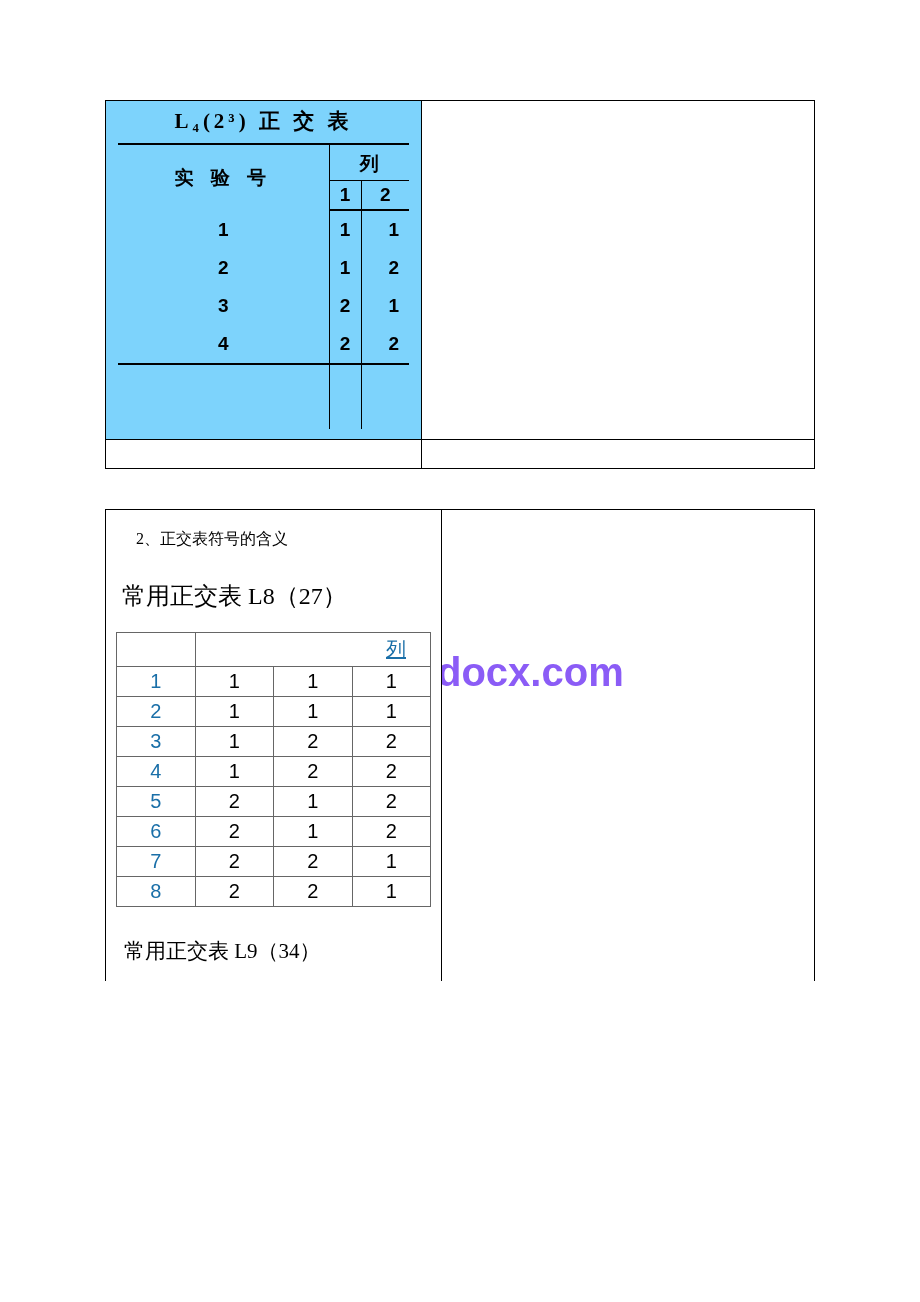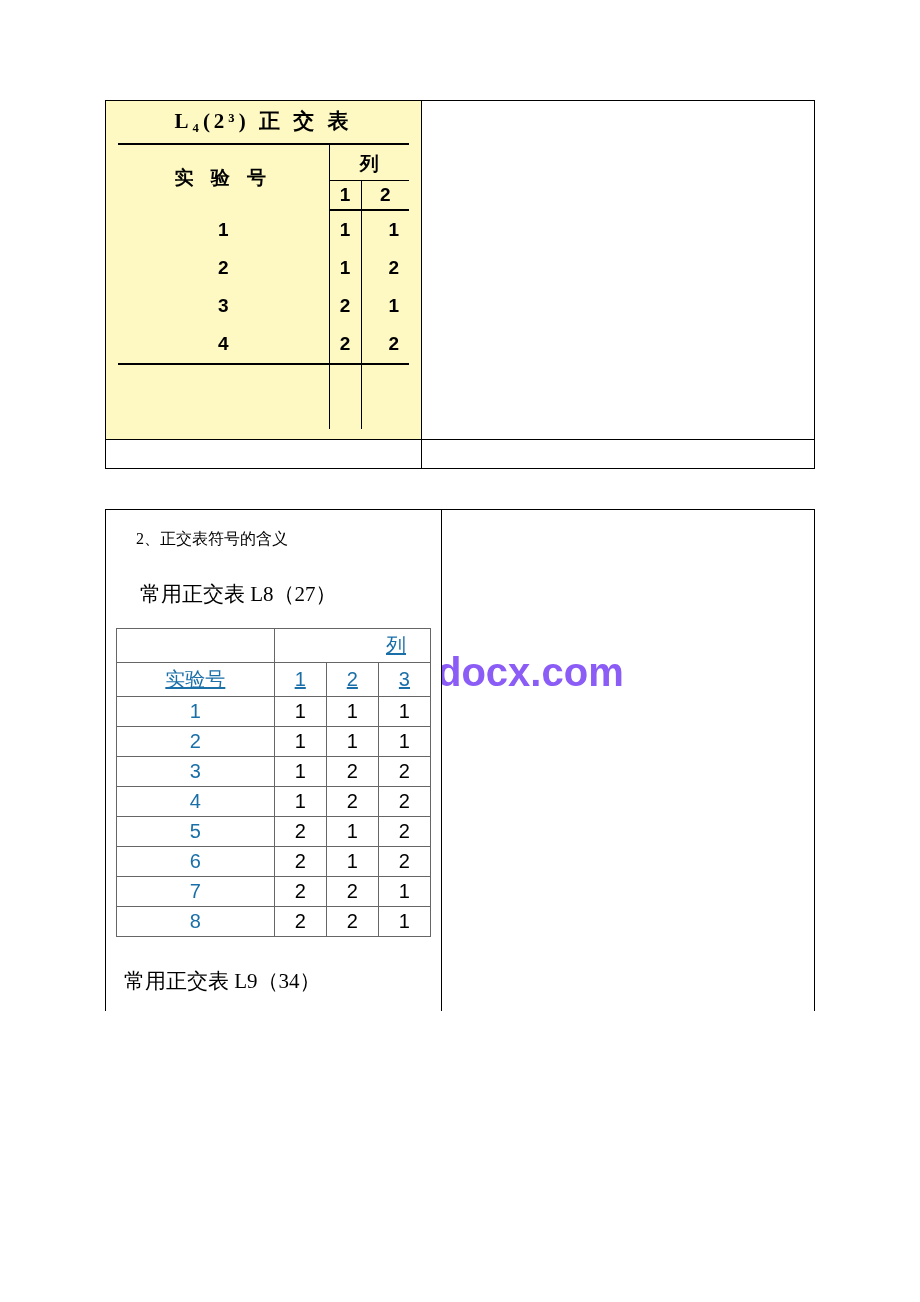--- a/index.html
+++ b/index.html
@@ -13,21 +13,21 @@
       padding: 100px 105px 60px 105px;
     }
     .outer-row {
       display: flex;
       gap: 0;
       margin-bottom: 24px;
     }
     .left-cell {
       border: 1.5px solid #000;
       width: 315px;
-      background: #fef9c3;
+      background: #7dd3fc;
     }
     .right-cell {
       border: 1.5px solid #000;
       border-left: none;
       flex: 1;
       background: #fff;
     }
     .fig1 {
       padding: 6px 12px 10px 12px;
     }
@@ -136,22 +136,22 @@
     .nb-col { left: 150px; top: 22px; white-space: nowrap; }
     .nb-level { left: 150px; top: 88px; white-space: nowrap; }
     .nb-row { left: 166px; top: 114px; white-space: nowrap; }
     .nb-code { left: 150px; top: 148px; white-space: nowrap; }
     .nb-line {
       position: absolute;
       background: #000;
     }
 
     .l8-title {
-      font-size: 21px;
-      margin: 30px 0 20px 24px;
+      font-size: 24px;
+      margin: 30px 0 20px 6px;
     }
     .l8-table {
       border-collapse: collapse;
       width: 100%;
       font-family: Arial, sans-serif;
       font-size: 20px;
     }
     .l8-table td {
       border: 1px solid #666;
       text-align: center;
@@ -227,26 +227,20 @@
 
 
       <div class="l8-title">常用正交表 L8（27）</div>
 
       <table class="l8-table">
         <tbody>
             <tr class="l8-header">
           <td style="text-decoration:none;"></td>
           <td colspan="3" style="text-align:right;padding-right:24px;">列</td>
         </tr>
-        <tr class="l8-header">
-          <td class="l8-firstcol">实验号</td>
-          <td>1</td>
-          <td>2</td>
-          <td>3</td>
-        </tr>
         <tr>
           <td class="l8-firstcol">1</td>
           <td>1</td>
           <td>1</td>
           <td>1</td>
         </tr>
         <tr>
           <td class="l8-firstcol">2</td>
           <td>1</td>
           <td>1</td>

